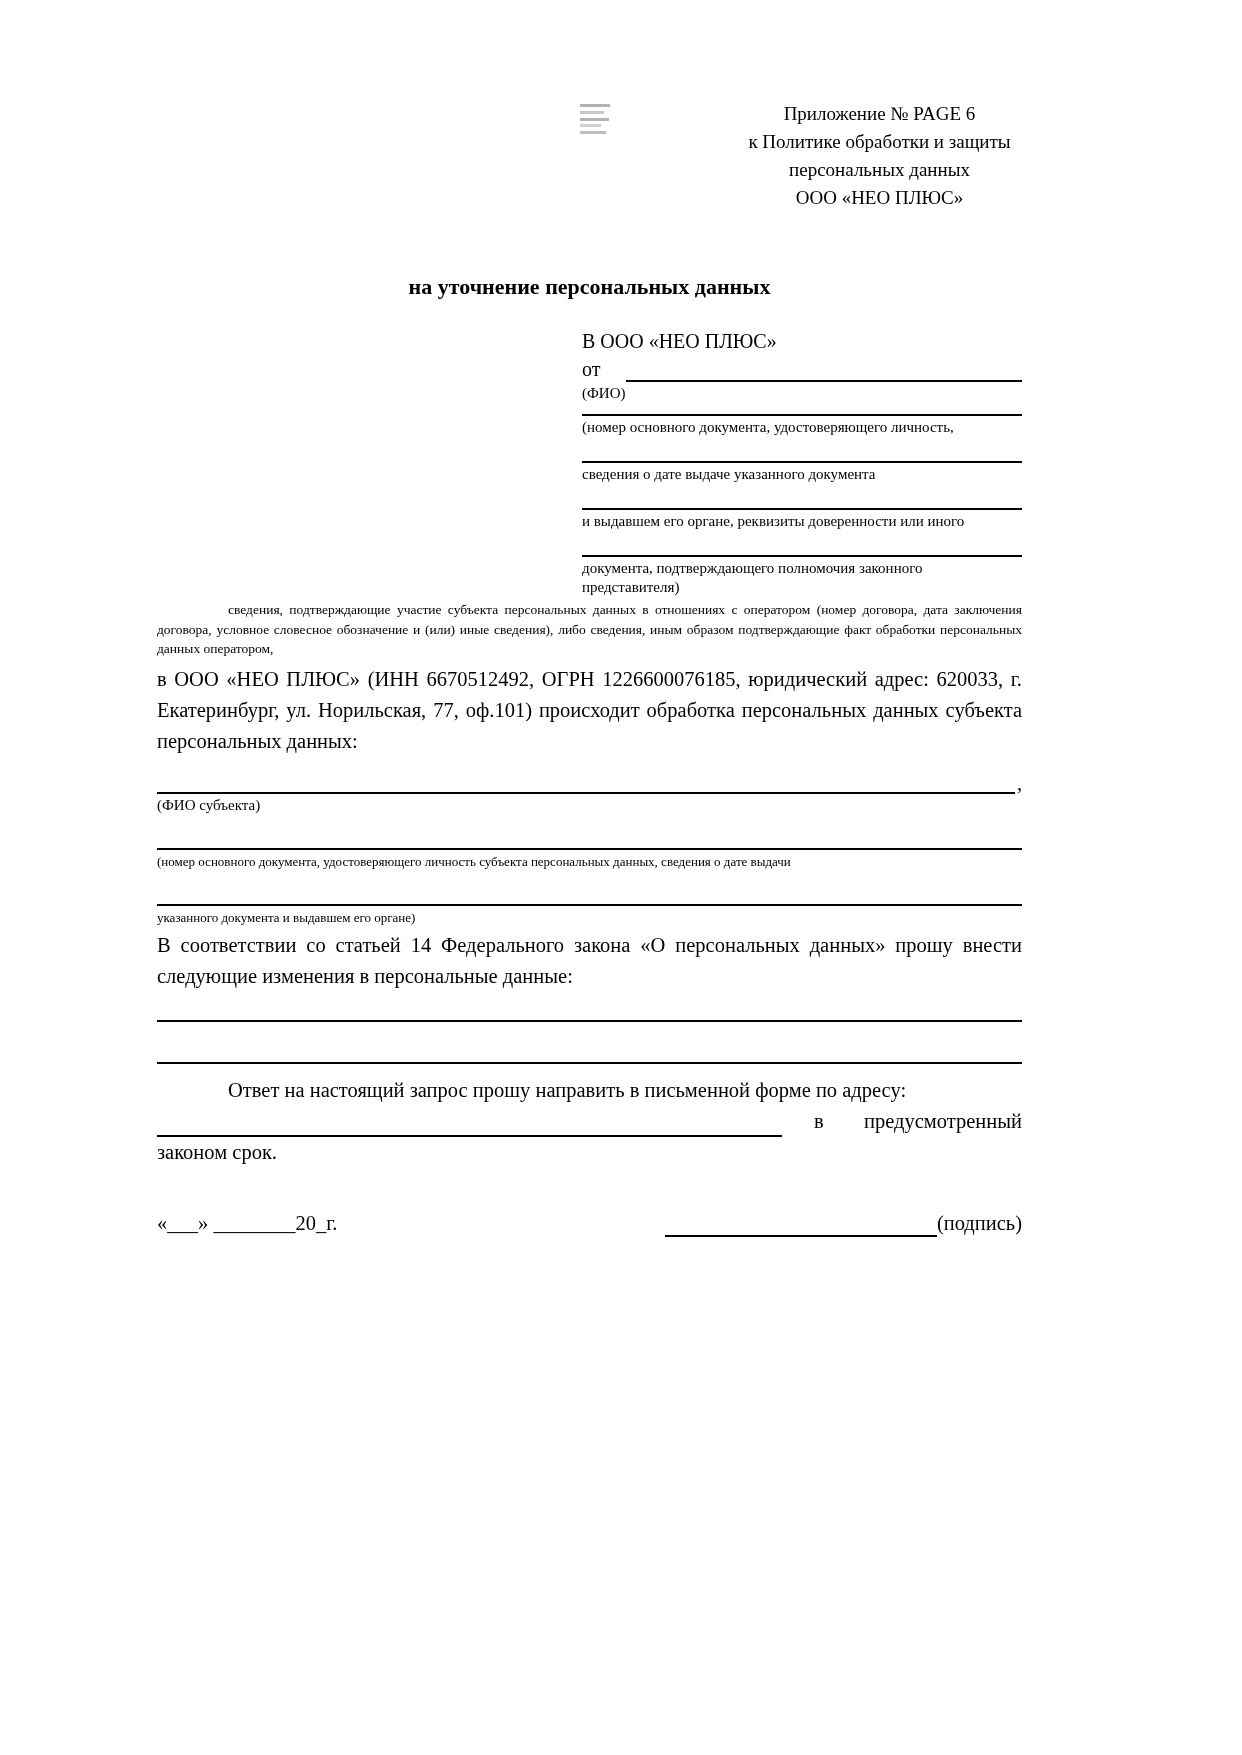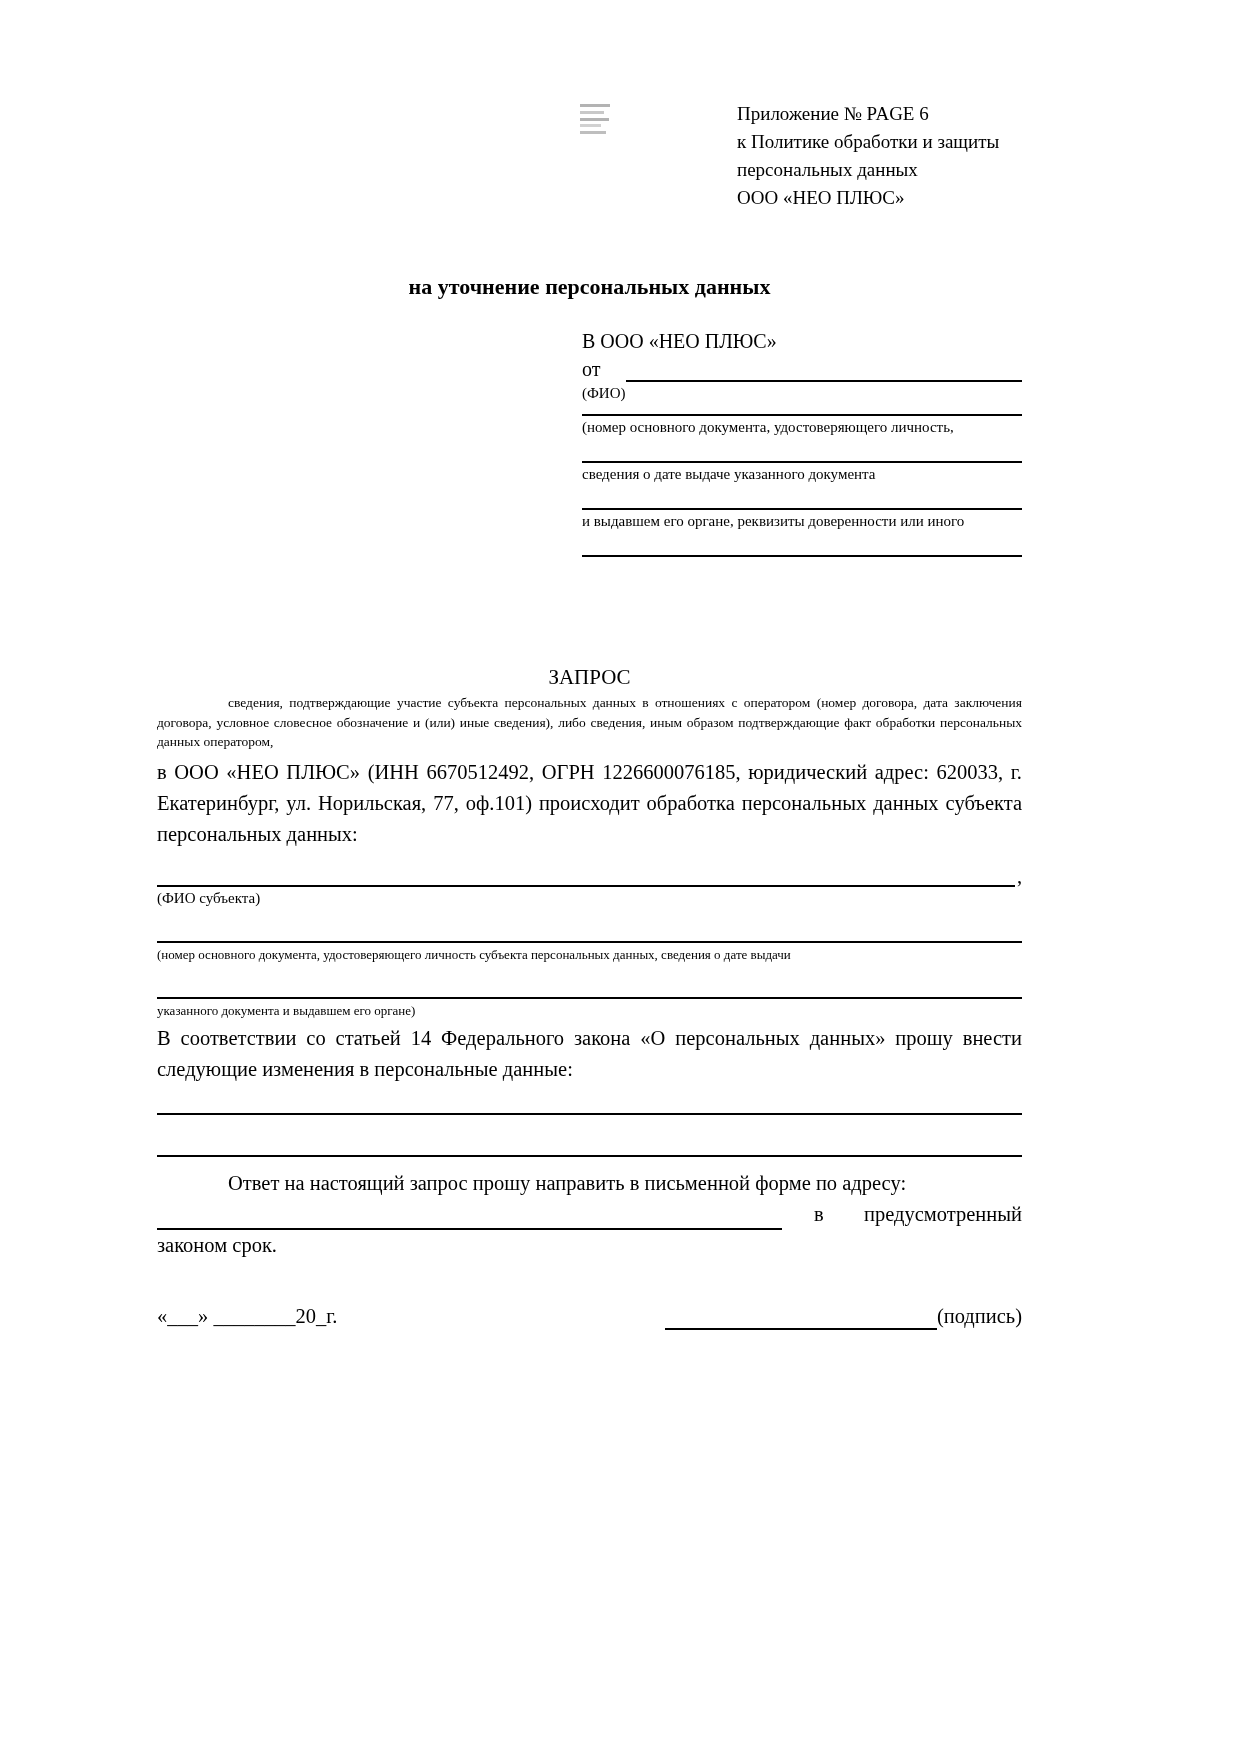--- a/index.html
+++ b/index.html
@@ -20,21 +20,21 @@
     display:flex; flex-direction:column; justify-content:space-between;
   }
   .stamp i { display:block; height:3px; background:#9a9a9a; opacity:.75; }
   .stamp i:nth-child(2){ width:80%; background:#b5b5b5; }
   .stamp i:nth-child(3){ width:95%; }
   .stamp i:nth-child(4){ width:70%; background:#c2c2c2; }
   .stamp i:nth-child(5){ width:88%; background:#a8a8a8; }
 
   .header-block {
     padding-top:100px; margin-left:580px;
-    font-size:19px; line-height:28px; text-align:left;
+    font-size:19px; line-height:28px; text-align:center;
   }
 
   .form-title {
     margin-top:60px; text-align:center;
     font-weight:bold; font-size:22px; line-height:29px;
   }
 
   .addressee { margin-left:425px; width:440px; margin-top:27px; font-size:20px; }
   .addr-to { line-height:27px; }
   .from-row { display:flex; align-items:flex-end; margin-top:2px; line-height:25px;gap:16px; }
@@ -122,23 +122,23 @@
       <div class="blank b1"></div>
       <div class="cap">(номер основного документа, удостоверяющего личность,</div>
 
       <div class="blank b2"></div>
       <div class="cap">сведения о дате выдаче указанного документа</div>
 
       <div class="blank b2"></div>
       <div class="cap">и выдавшем его органе, реквизиты доверенности или иного</div>
 
       <div class="blank b2"></div>
+      <div class="cap">документа, подтверждающего полномочия законного представителя)</div>
     </div>
 
-    <div class="request-heading">ЗАПРОС</div>
 
 
     <div class="footnote">сведения, подтверждающие участие субъекта персональных данных в отношениях с оператором (номер договора, дата заключения договора, условное словесное обозначение и (или) иные сведения), либо сведения, иным образом подтверждающие факт обработки персональных данных оператором,</div>
 
     <div class="para operator-para">в ООО «НЕО ПЛЮС» (ИНН 6670512492, ОГРН 1226600076185, юридический адрес: 620033, г. Екатеринбург, ул. Норильская, 77, оф.101) происходит обработка персональных данных субъекта персональных данных:</div>
 
     <div class="comma-row">
       <span class="blankline"></span>
       <span class="comma">,</span>
     </div>

